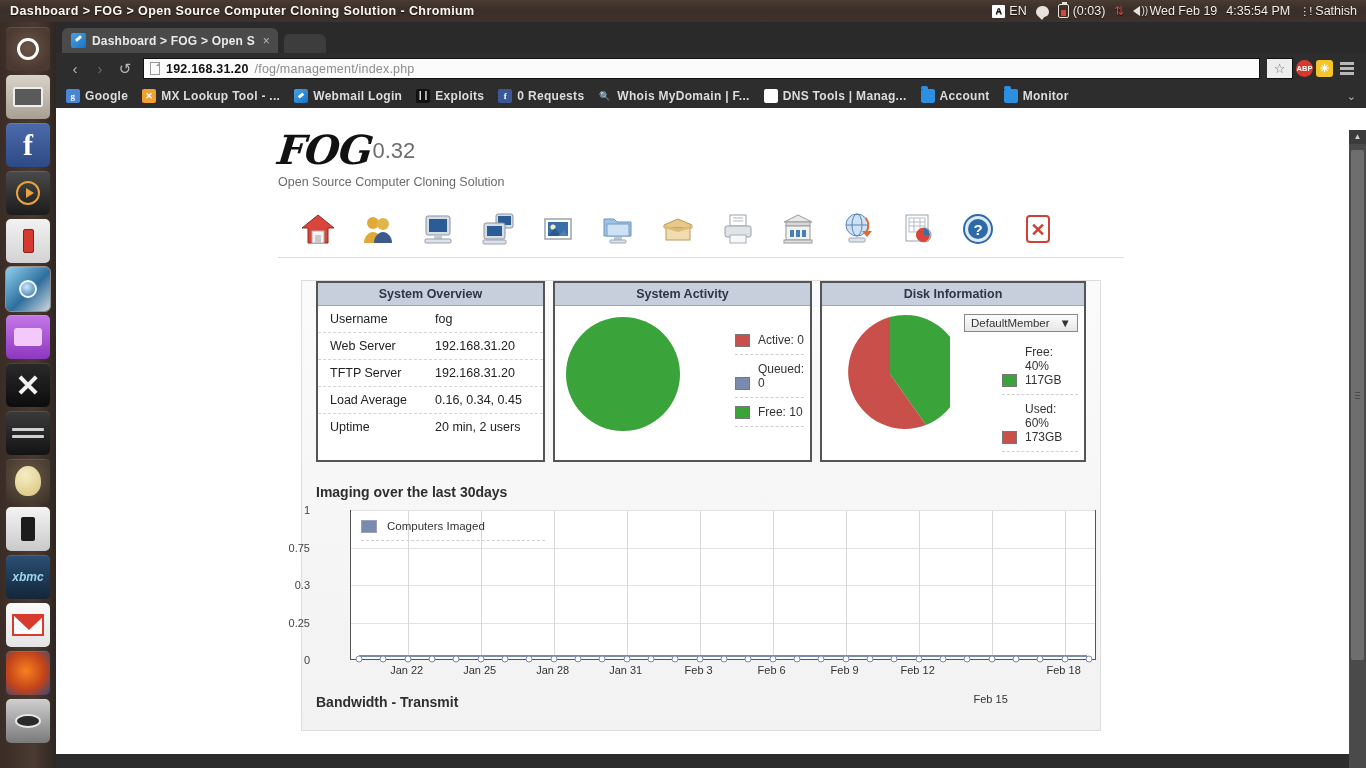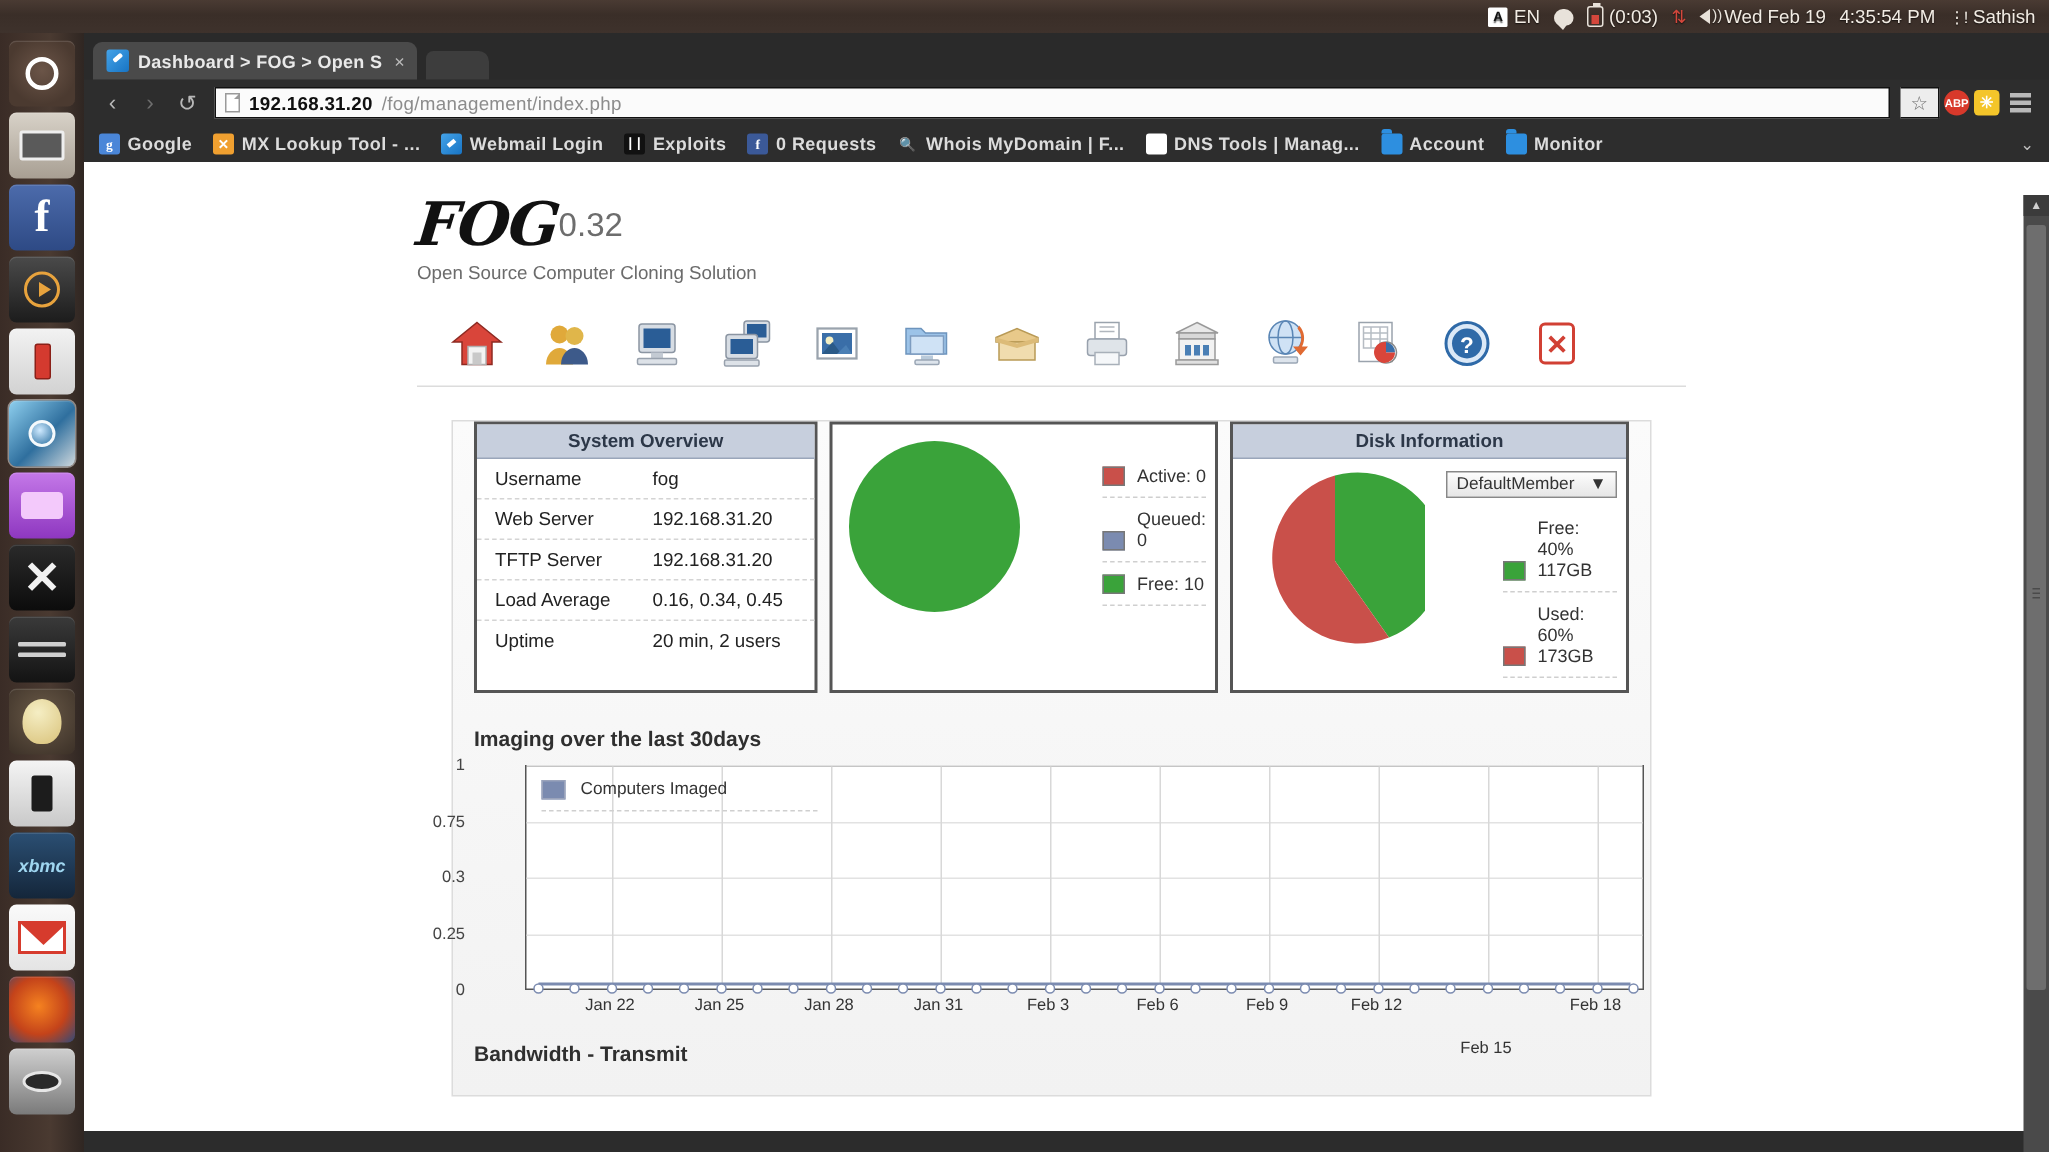--- a/index.html
+++ b/index.html
@@ -204,20 +204,21 @@
   #scrollbar .arr { height: 14px; background: #3b3b3b; color: #cfcfcf; font-size: 8px; text-align: center; line-height: 14px; }
   #scroll-thumb { position: absolute; left: 2px; right: 2px; top: 20px; height: 510px;
                   background: #6e6e6e; border-radius: 2px; }
   #scroll-thumb:after { content:""; position:absolute; left:4px; right:4px; top:48%; height:1px; background:#4a4a4a;
                         box-shadow: 0 3px 0 #4a4a4a, 0 -3px 0 #4a4a4a; }
 </style>
 </head>
 <body>
 
 <div id="top-panel">
+  <div class="win-title">Dashboard &gt; FOG &gt; Open Source Computer Cloning Solution - Chromium</div>
   <div id="tray">
     <div class="t">
       <span class="kb-badge">A</span>
       <span>EN</span>
     </div>
     <div class="t">
         <span class="bubble-ico"></span>
       </div>
     <div class="t">
       <span class="bat-ico"></span>
@@ -507,20 +508,21 @@
                 <span class="ov-v">0.16, 0.34, 0.45</span>
               </div>
               <div class="ov-row">
                 <span class="ov-k">Uptime</span>
                 <span class="ov-v">20 min, 2 users</span>
               </div>
             </div>
           </div>
 
           <div class="panel">
+            <div class="panel-h">System Activity</div>
             <div class="panel-body">
               <div class="pie-wrap">
                 <svg width="120" height="120" viewBox="0 0 120 120">
                     <circle cx="60" cy="60" r="57" fill="#3aa33a"></circle>
                   </svg>
               </div>
               <div class="legend">
                 <div class="leg-row">
                   <span class="sw" style="background:#c9504a"></span>
                   <span>Active: 0</span>

